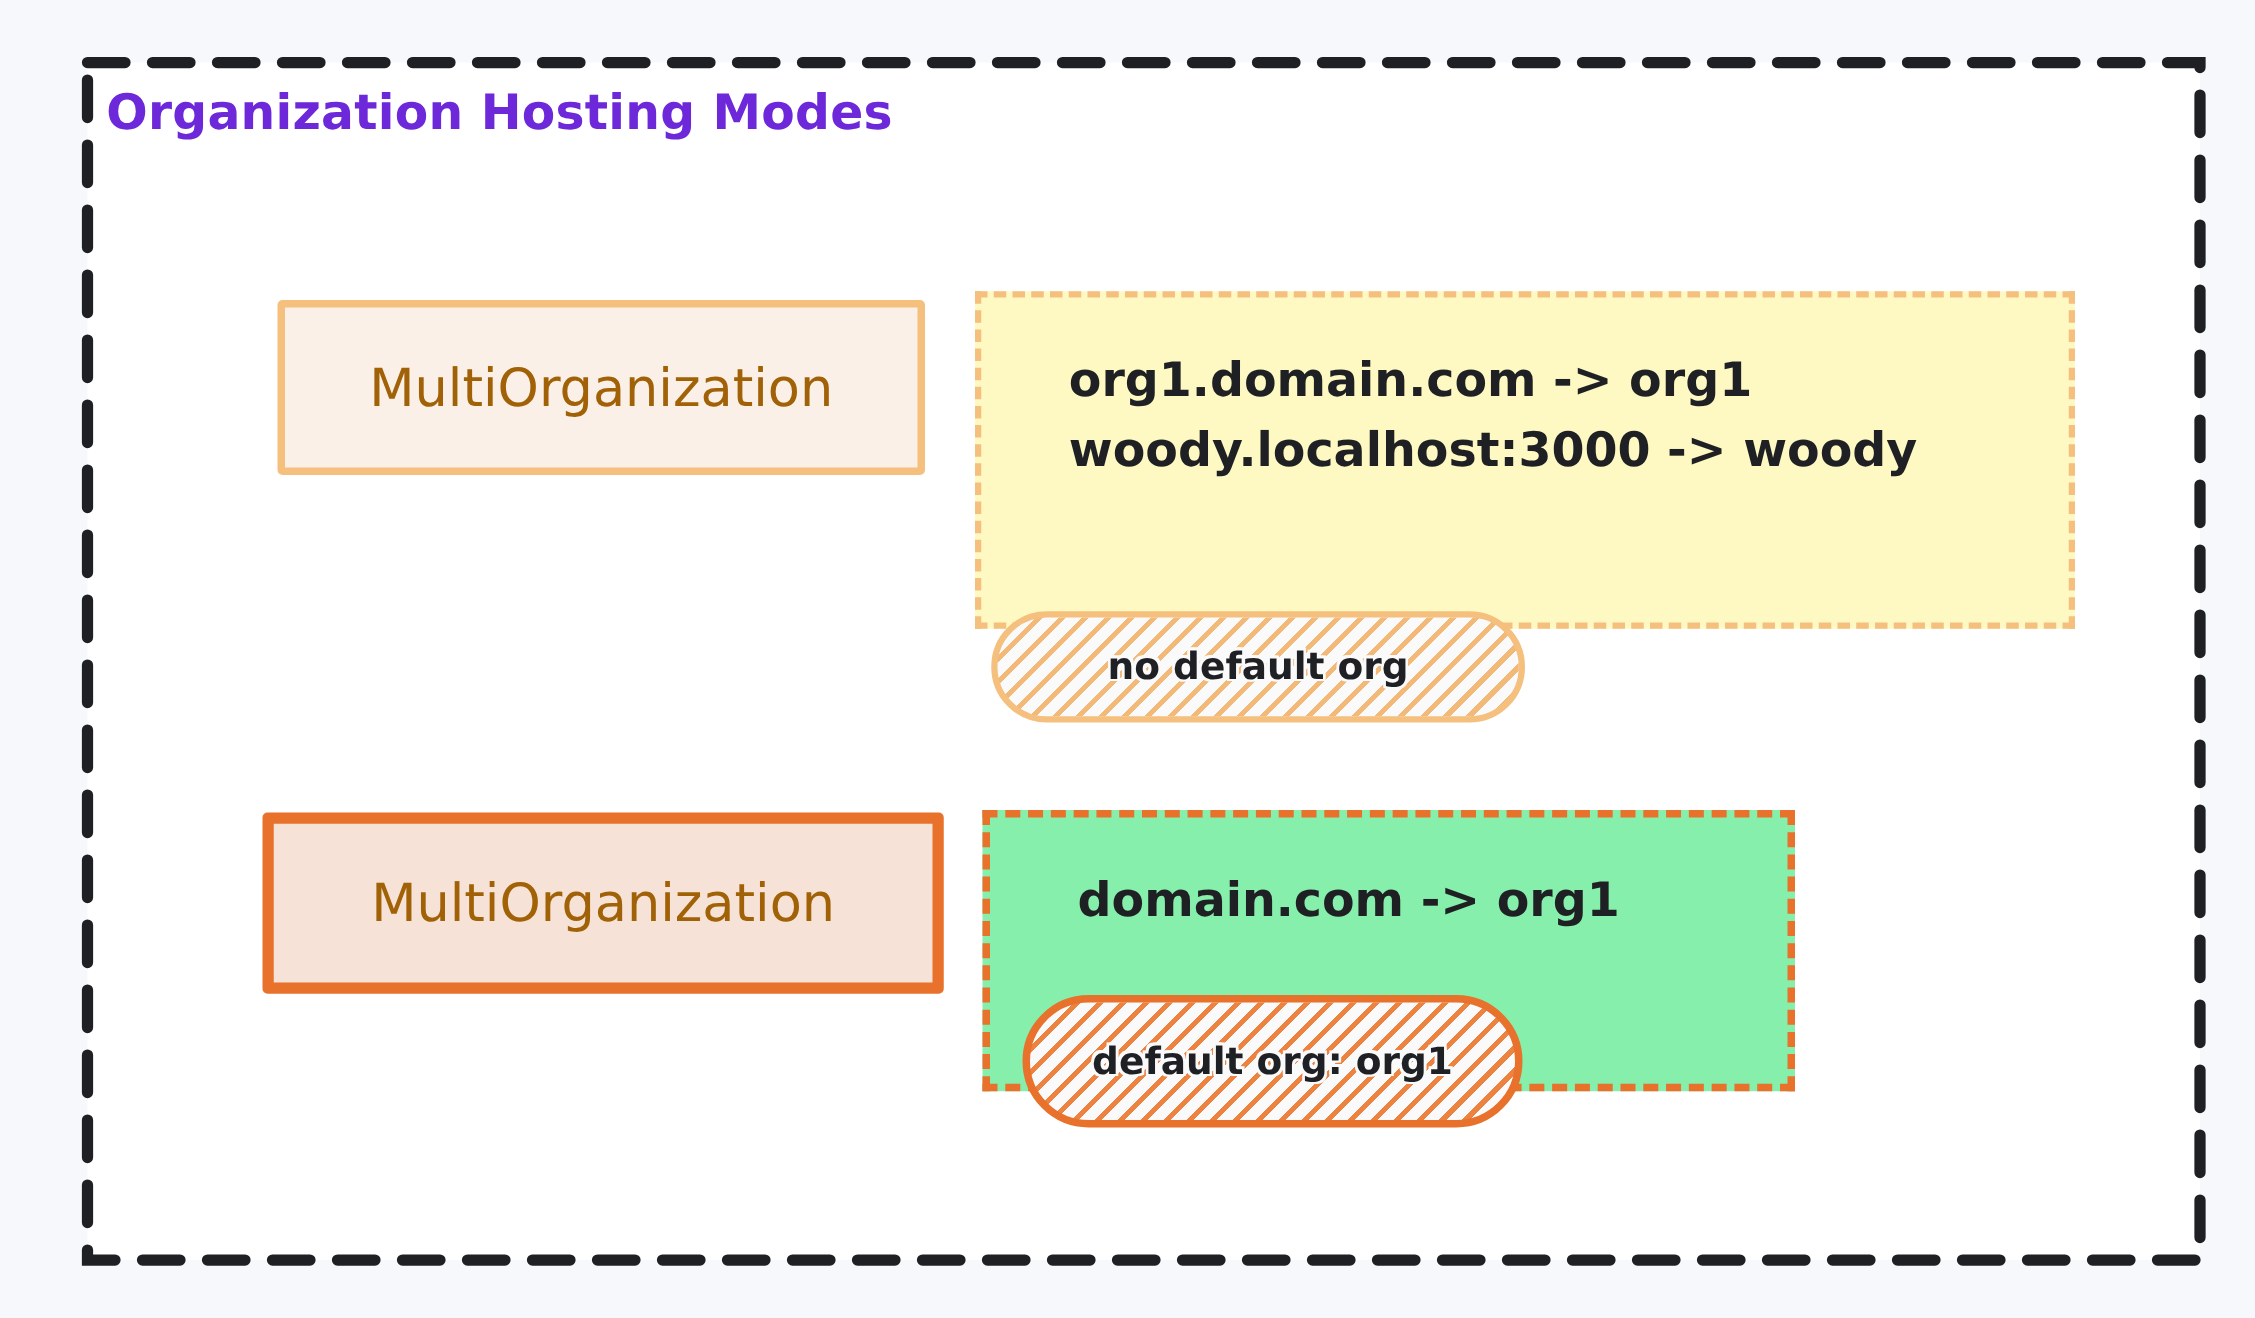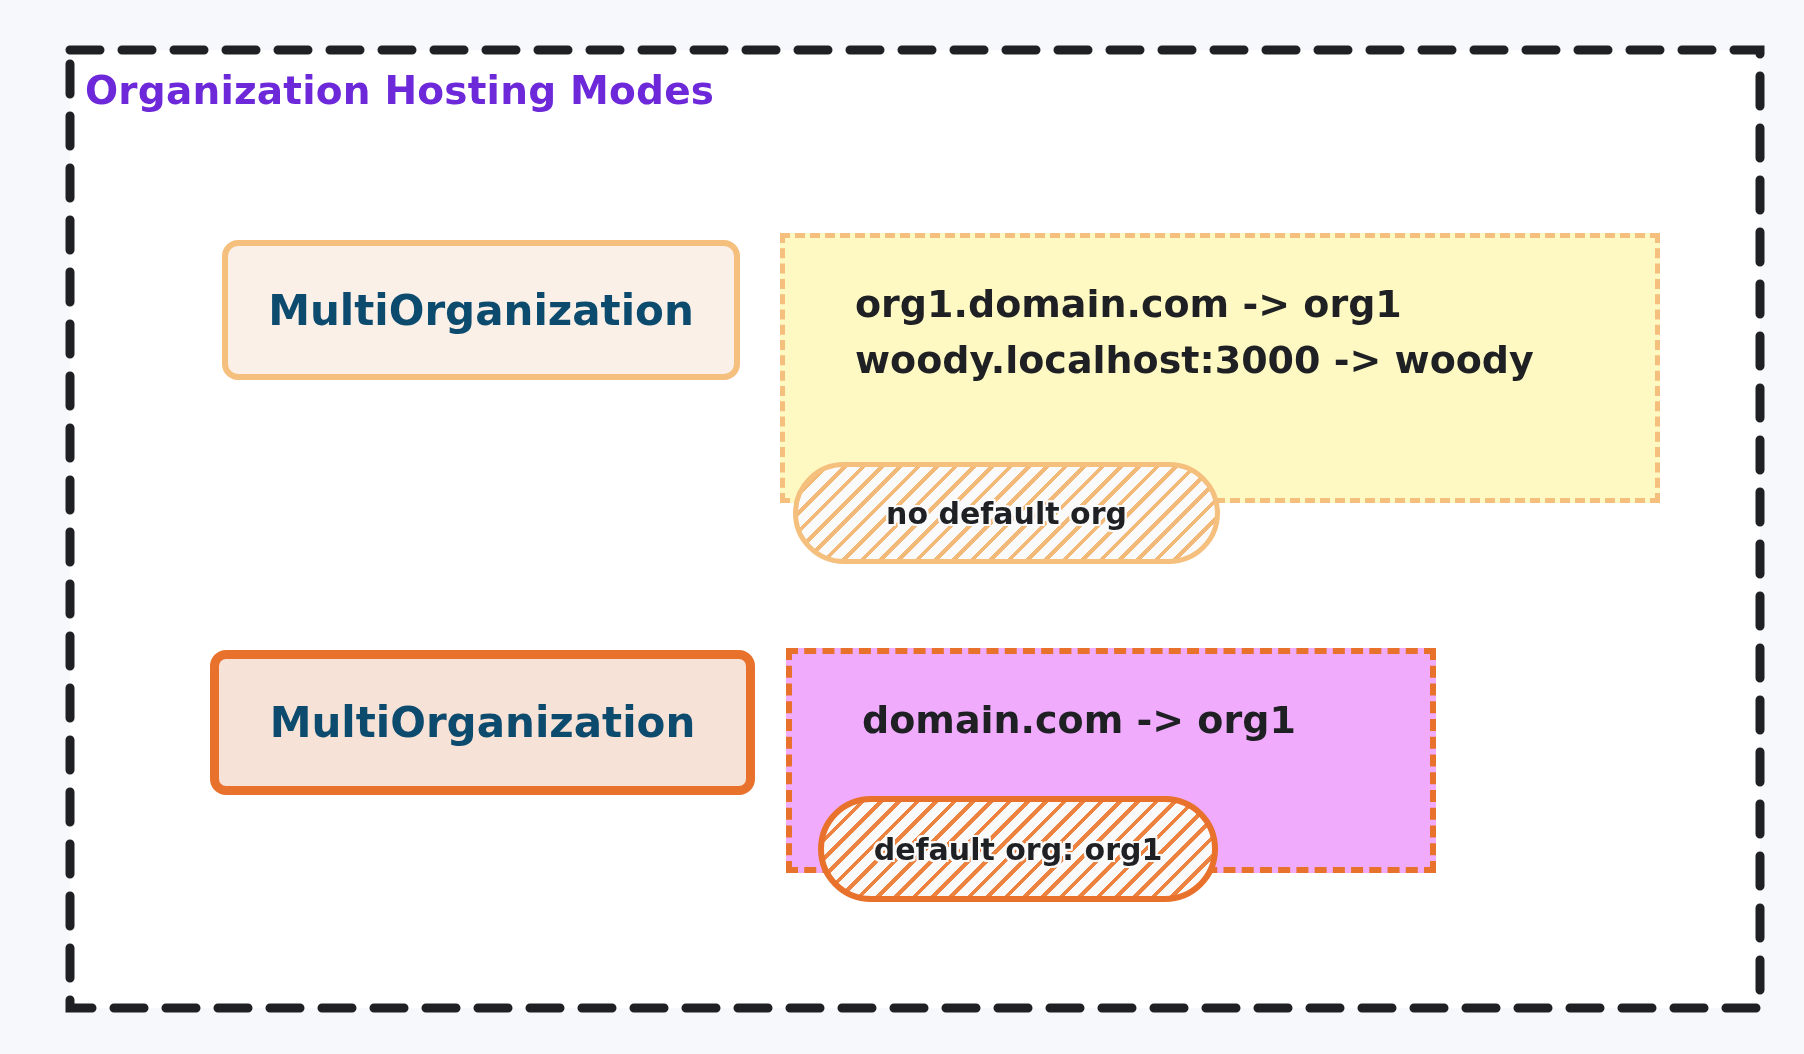--- a/index.html
+++ b/index.html
@@ -53,24 +53,24 @@
     white-space: nowrap;
   }
 
   
   .mode-box {
     position: absolute;
     box-sizing: border-box;
     display: flex;
     align-items: center;
     justify-content: center;
-    border-radius: 16px;
-    font-family: "DejaVu Sans", sans-serif;
-    font-weight: 700;
-    color: #0c4a6e;
+    border-radius: 4px;
+    font-family: "DejaVu Sans", sans-serif;
+    font-weight: 400;
+    color: #a16207;
     white-space: nowrap;
   }
 
   .mode-box--multi {
     left: 222px;
     top: 240px;
     width: 518px;
     height: 140px;
     background: #faf0e7;
     border: 6px solid #f5bf7e;
@@ -107,21 +107,21 @@
     height: 270px;
     background: #fef9c3;
     border: 5px dashed #f5bf7e;
   }
 
   .map-panel--single {
     left: 786px;
     top: 648px;
     width: 650px;
     height: 225px;
-    background: #f0abfc;
+    background: #86efac;
     border: 6px dashed #e8712c;
   }
 
   .map-line { display: block; }
 
   
   .pill {
     position: absolute;
     box-sizing: border-box;
     display: flex;
@@ -129,23 +129,23 @@
     justify-content: center;
     border-radius: 999px;
     font-family: "DejaVu Sans", sans-serif;
     font-weight: 700;
     color: #1f2023;
     white-space: nowrap;
   }
 
   .pill--multi {
     left: 793px;
-    top: 462px;
+    top: 489px;
     width: 427px;
-    height: 102px;
+    height: 89px;
     font-size: 30px;
     border: 5px solid #f5bf7e;
     background-color: #fbfafa;
     background-image: repeating-linear-gradient(
       -45deg,
       #f2b978 0px,
       #f2b978 4px,
       rgba(0,0,0,0) 4px,
       rgba(0,0,0,0) 13px
     );

